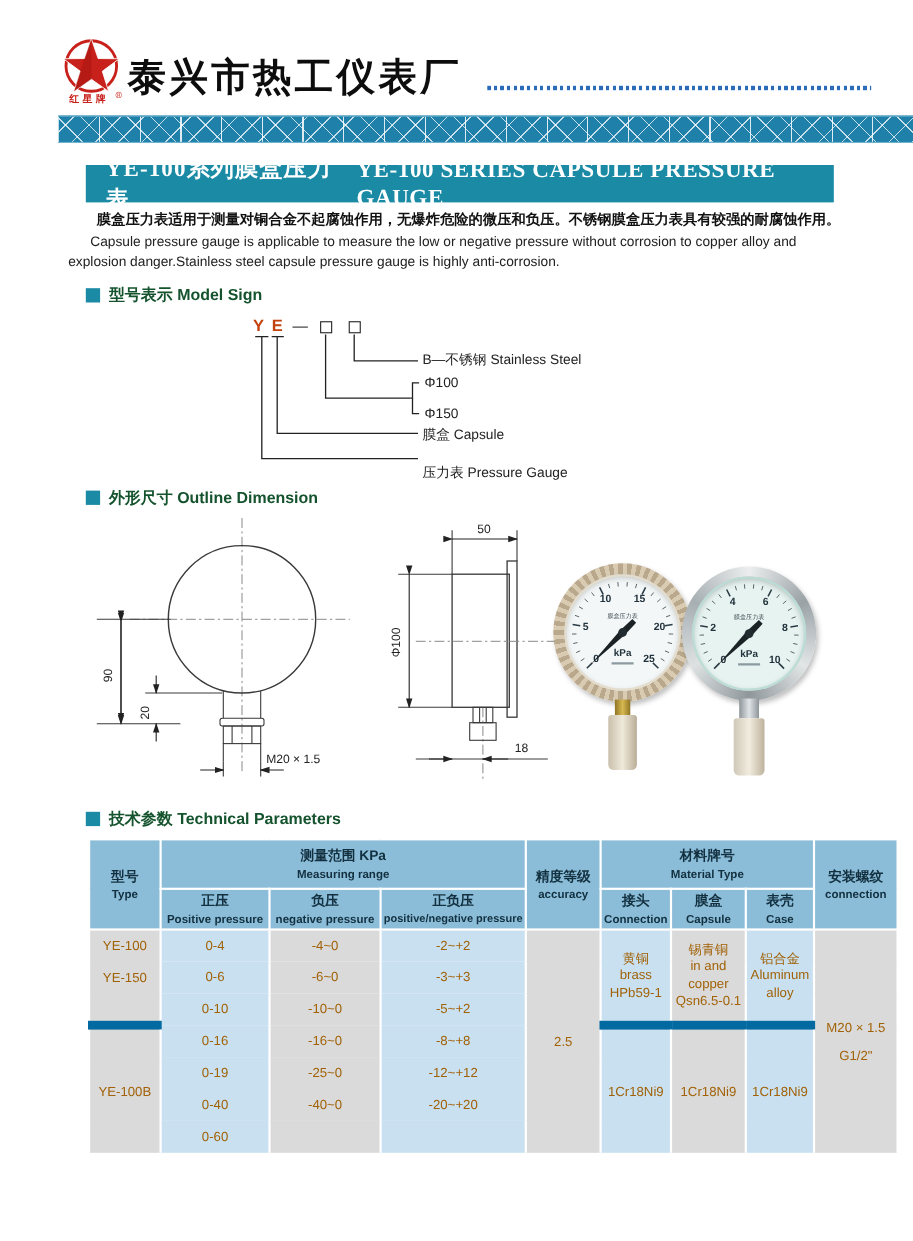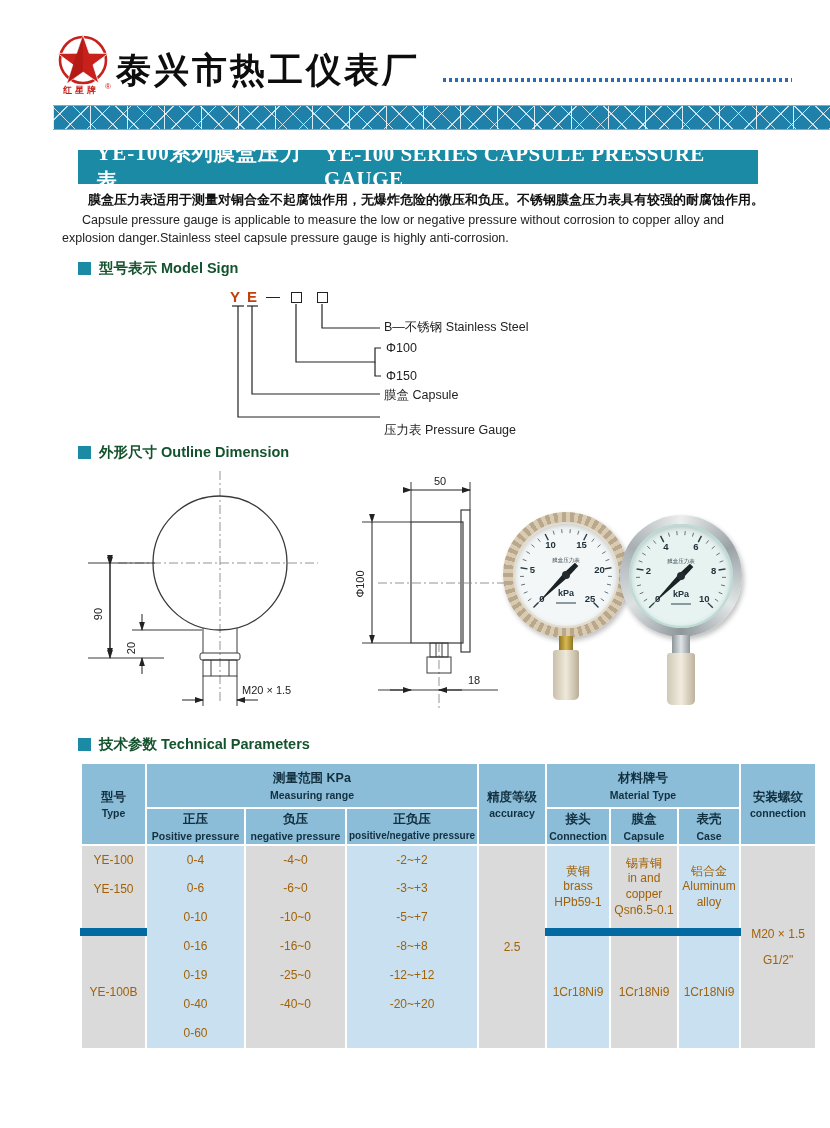--- a/index.html
+++ b/index.html
@@ -403,21 +403,21 @@
           </td>
         </tr>
         <tr>
           <td class="c-blue">0-6</td>
           <td class="c-gray">-6~0</td>
           <td class="c-blue">-3~+3</td>
         </tr>
         <tr>
           <td class="c-blue">0-10</td>
           <td class="c-gray">-10~0</td>
-          <td class="c-blue">-5~+7</td>
+          <td class="c-blue">-5~+2</td>
         </tr>
         <tr>
           <td class="c-gray split-bottom" rowspan="4">YE-100B</td>
           <td class="c-blue">0-16</td>
           <td class="c-gray">-16~0</td>
           <td class="c-blue">-8~+8</td>
           <td class="c-blue split-bottom" rowspan="4">1Cr18Ni9</td>
           <td class="c-gray split-bottom" rowspan="4">1Cr18Ni9</td>
           <td class="c-blue split-bottom" rowspan="4">1Cr18Ni9</td>
         </tr>

